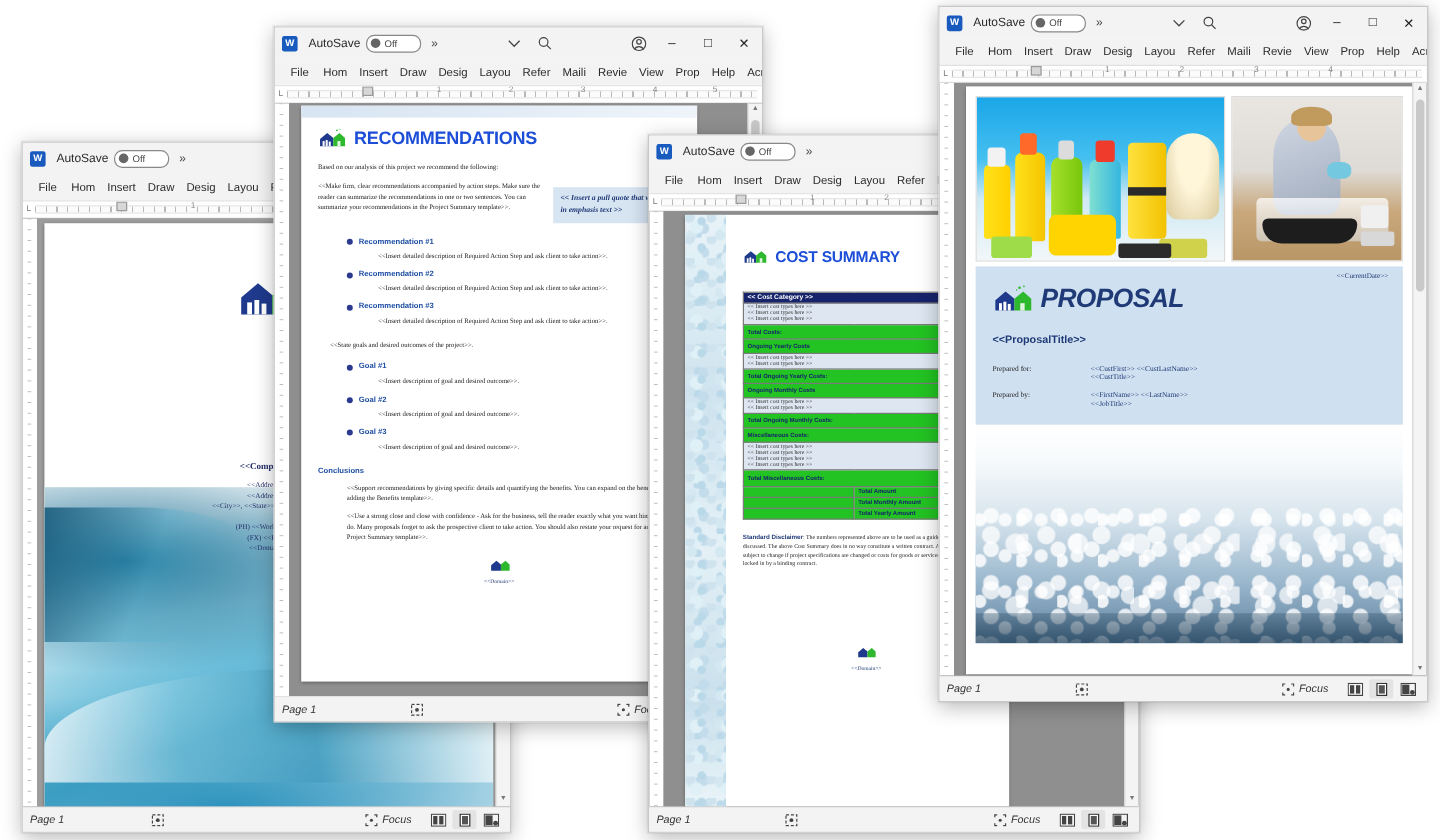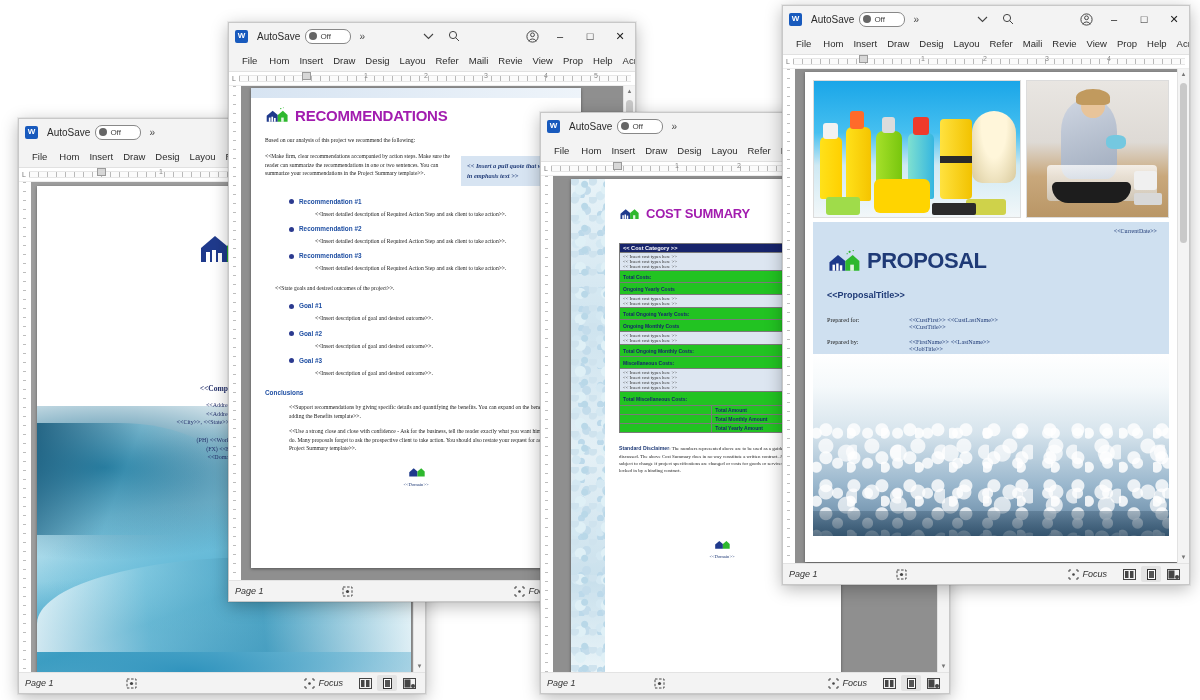--- a/index.html
+++ b/index.html
@@ -96,21 +96,21 @@
     height:20px;background:#f3f3f3;border-top:1px solid #e3e3e3;flex:0 0 auto;
     display:flex;align-items:center;font-size:9px;color:#333;padding:0 6px;gap:0;
   }
   .sb-item{display:flex;align-items:center;gap:3px;flex:0 0 auto;font-style:italic;}
   .sb-spacer{flex:1 1 auto;}
   .viewbtn{width:20px;height:16px;display:flex;align-items:center;justify-content:center;margin-left:2px;}
   .viewbtn.active{background:#e3e3e3;border-radius:2px;}
   .heading-row{display:flex;align-items:center;gap:7px;}
   .logo-house{flex:0 0 auto;display:block;}
   .big-title{
-    font-family:"Liberation Sans", sans-serif;font-weight:bold;color:#a21caf;
+    font-family:"Liberation Sans", sans-serif;font-weight:bold;color:#1d4ed8;
     letter-spacing:-0.2px;
   }
   
   .d1-waterstrip{
     position:absolute;left:0;bottom:0;width:100%;height:56%;
   }
   .d1-center{position:absolute;left:0;right:0;top:0;text-align:center;}
   .d1-company{
     font-family:"Liberation Serif", serif;font-weight:bold;color:#24306b;font-size:7.5px;
   }
@@ -758,21 +758,21 @@
             <div style="position:absolute;left:56%;top:40%;width:14%;height:10%;background:#74c8e0;border-radius:40%;"></div>
             <div style="position:absolute;left:14%;top:62%;width:78%;height:26%;background:linear-gradient(180deg,rgba(255,255,255,.75),rgba(220,230,238,.55));border-radius:4px;"></div>
             <div style="position:absolute;left:18%;top:74%;width:56%;height:16%;background:#1d1d1d;border-radius:6px 6px 20px 20px;"></div>
             <div style="position:absolute;right:8%;top:66%;width:16%;height:14%;background:#f0f0f0;border-radius:3px;"></div>
             <div style="position:absolute;right:4%;top:82%;width:20%;height:9%;background:#d8d8d8;border-radius:2px;"></div>
           </div>
         </div>
 
         <div class="p-bluebox" style="margin-top:6px;height:132px;position:relative;padding:10px 14px;box-sizing:border-box;">
           <div style="position:absolute;right:12px;top:6px;" class="p-small">&lt;&lt;CurrentDate&gt;&gt;</div>
-          <div class="heading-row" style="margin-top:16px;">
+          <div class="heading-row" style="margin-top:4px;font-style:italic;">
             <svg width="33" height="26" viewBox="0 0 54 40">
               <path d="M4 22 L18 10 L30 20 L30 36 L4 36 Z" fill="#1f3a8c"></path>
               <path d="M30 20 L42 10 L53 20 L53 36 L30 36 Z" fill="#2eb82e"></path>
               <rect x="9" y="26" width="4" height="10" fill="#fff"></rect>
                 <rect x="15" y="24" width="4" height="12" fill="#fff"></rect>
               <rect x="21" y="27" width="4" height="9" fill="#fff"></rect>
                 <rect x="38" y="26" width="6" height="10" fill="#fff" opacity=".85"></rect>
               <circle cx="37" cy="5" r="1.8" fill="#2eb82e"></circle>
                 <circle cx="43" cy="3" r="1.2" fill="#2eb82e"></circle>
                 <circle cx="33" cy="8" r="1" fill="#2eb82e"></circle>

